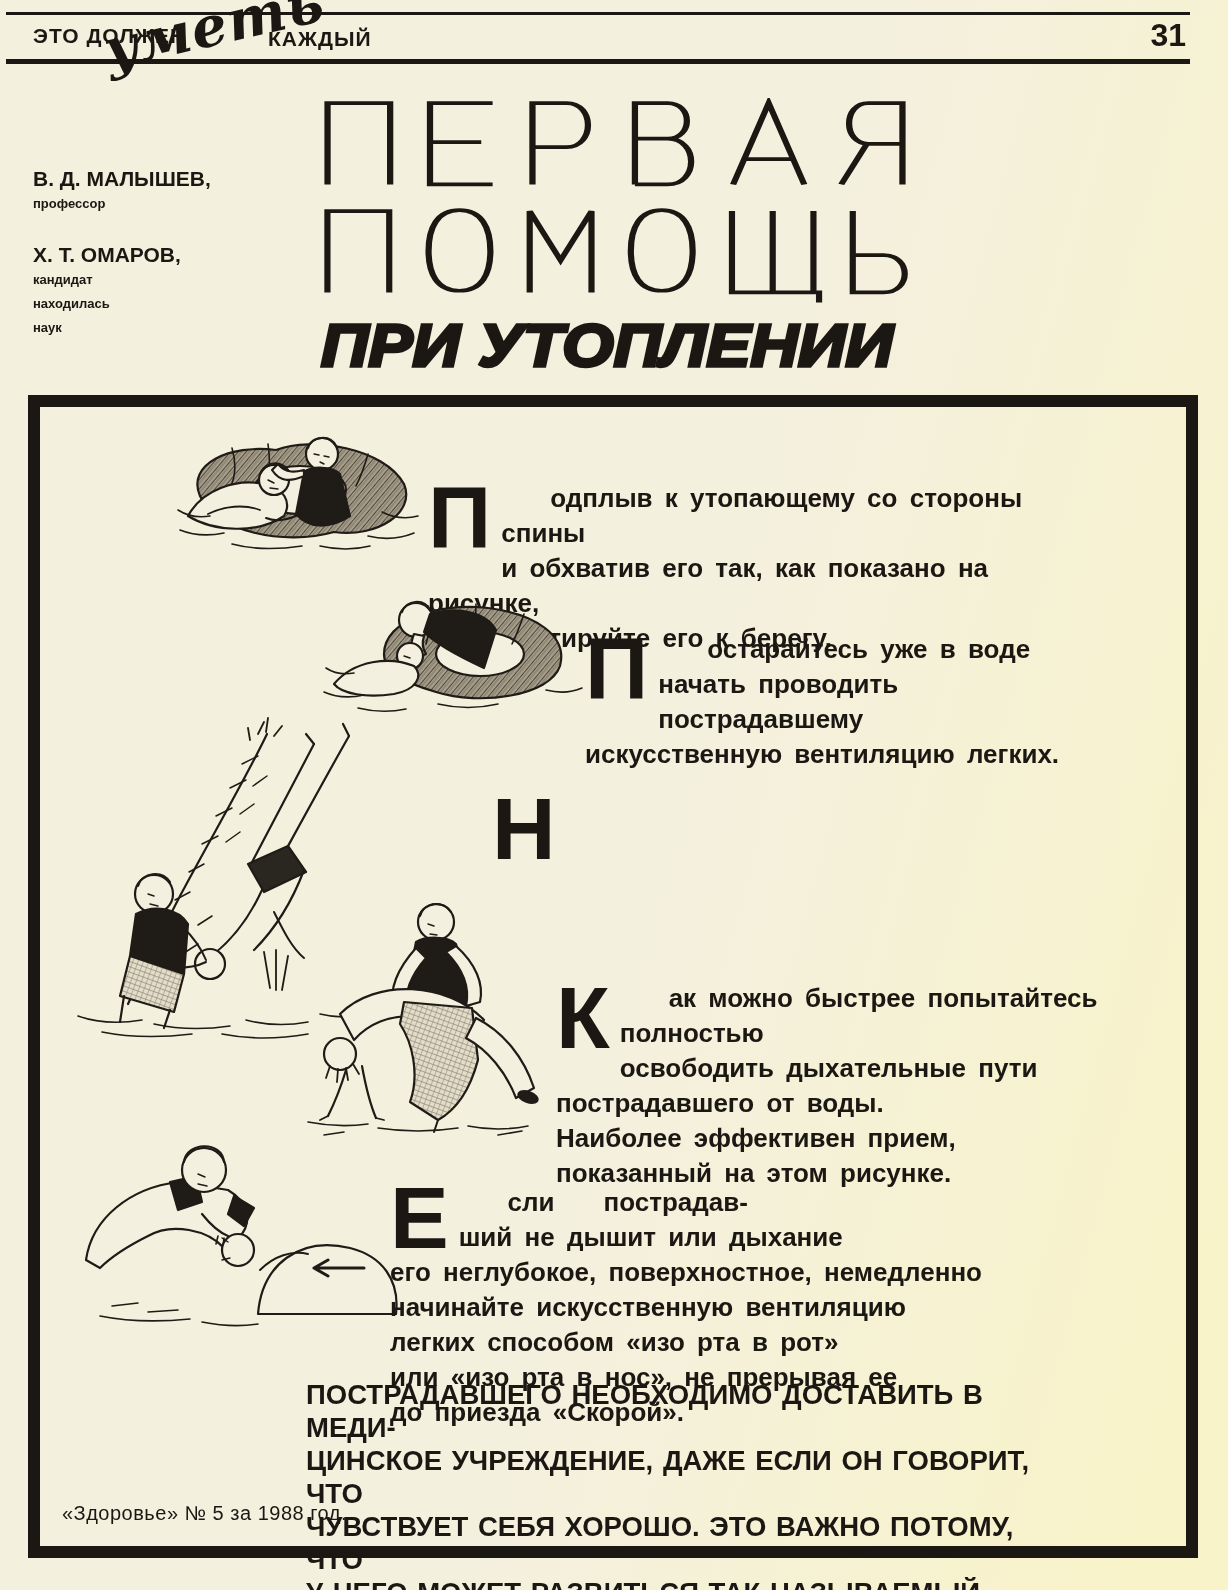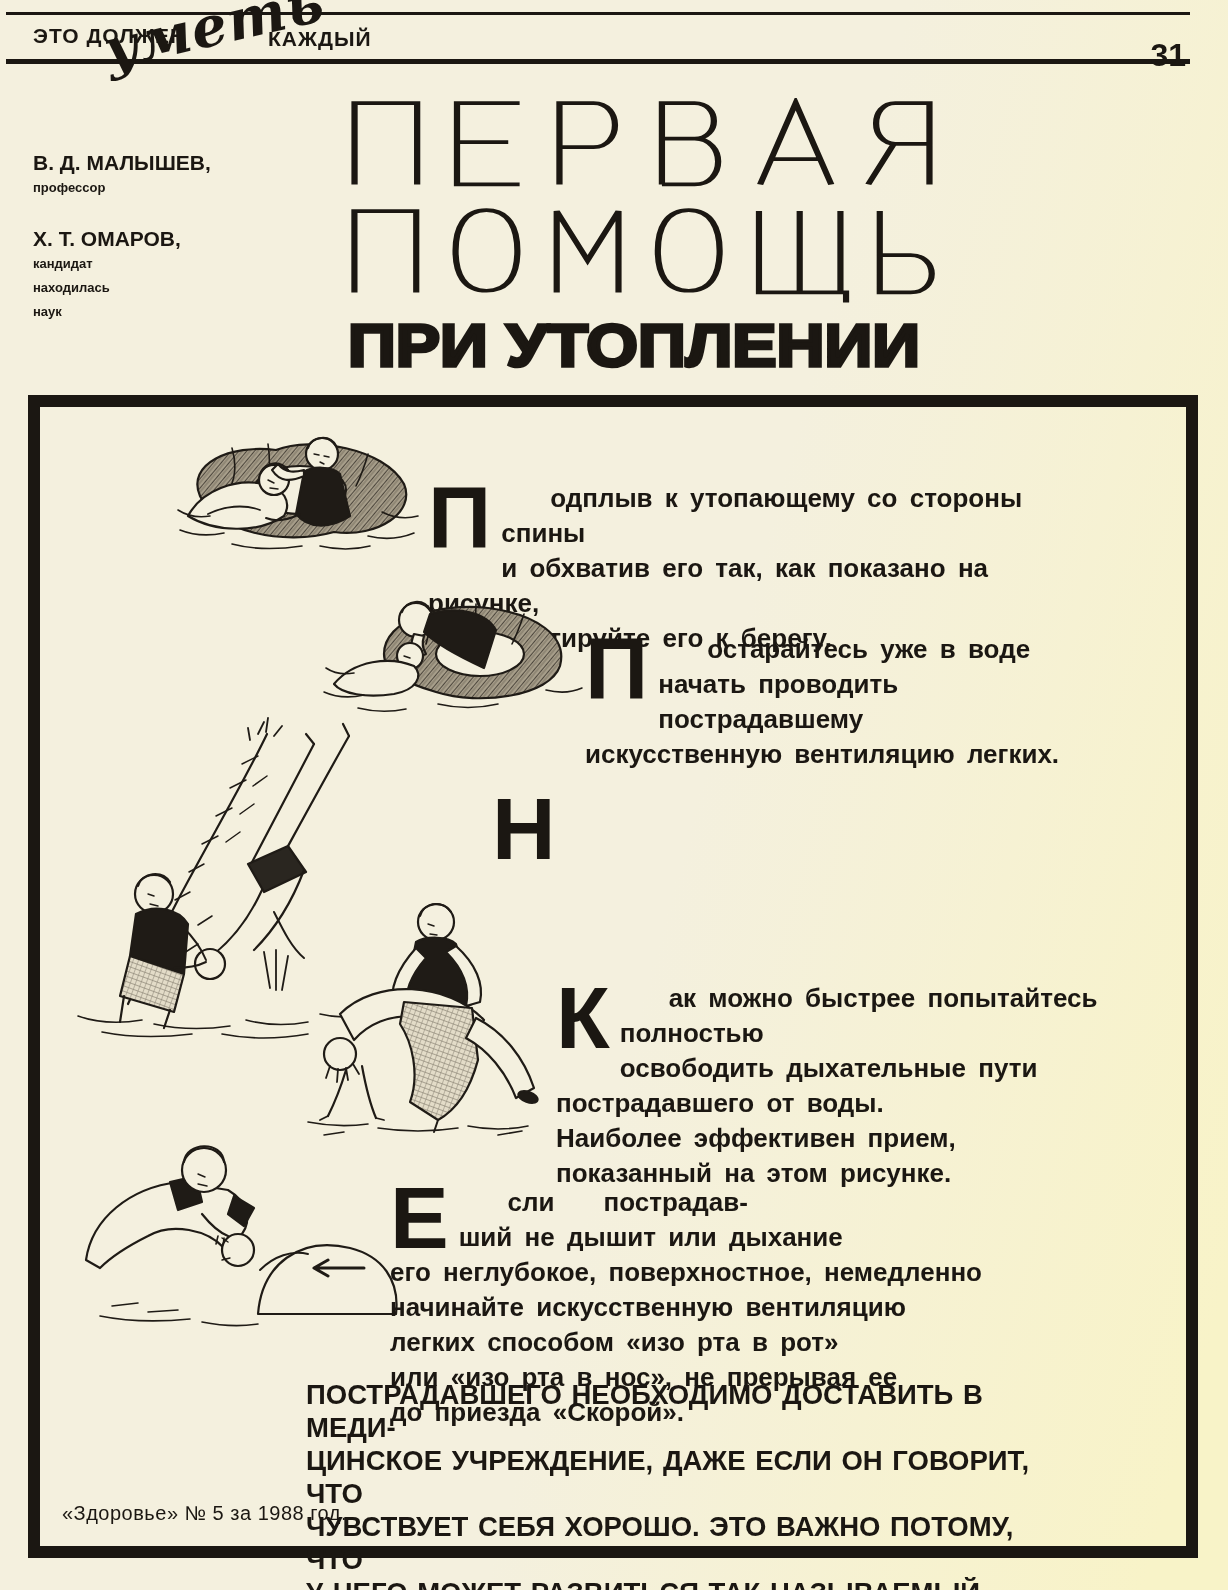--- a/index.html
+++ b/index.html
@@ -4,21 +4,21 @@
 <style>
   html,body{margin:0;padding:0;}
   body{font-family:"Liberation Sans",sans-serif;}
   #page{position:relative;width:1228px;height:1590px;overflow:hidden;
         background:linear-gradient(105deg,#f4f0de 55%,#f8f3c8 95%);color:#1b1712;}
   .abs{position:absolute;}
   .rule{background:#1b1712;}
   .hdr-label{font-weight:bold;font-size:21px;letter-spacing:1px;}
   .hdr-script{font-family:"DejaVu Serif",serif;font-style:italic;font-weight:bold;
         font-size:56px;transform:rotate(-13deg);letter-spacing:1px;}
-  .pagenum{font-weight:bold;font-size:32px;text-align:right;width:90px;margin-top:20px;}
+  .pagenum{font-weight:bold;font-size:32px;text-align:right;width:90px;}
   .author-name{font-weight:bold;font-size:21px;line-height:26px;}
   .author-role{font-weight:bold;font-size:13px;line-height:24px;white-space:pre-line;}
   .title-hair{stroke:#1b1712;stroke-width:4.4;fill:none;stroke-linejoin:miter;stroke-linecap:butt;}
   .title-bold text{font-family:"Liberation Sans",sans-serif;font-weight:bold;
         fill:#1b1712;stroke:#1b1712;stroke-width:3.4;}
   #content-box{position:absolute;left:28px;top:395px;width:1170px;height:1163px;
         border:12px solid #1b1712;box-sizing:border-box;}
   .step-text{position:absolute;font-weight:bold;font-size:26px;line-height:35px;
         word-spacing:5px;white-space:pre-wrap;}
   .cap{float:left;font-size:88px;line-height:70px;padding:2px 10px 0 0;font-weight:bold;}
@@ -37,31 +37,31 @@
 
 <div id="page">
 
   <div class="abs rule" style="left:6px;top:12px;width:1184px;height:3px;"></div>
   <div class="abs rule" style="left:6px;top:59px;width:1184px;height:5px;"></div>
   <div class="abs hdr-label" style="left:33px;top:24px;">ЭТО ДОЛЖЕН</div>
   <div class="abs hdr-script" style="left:102px;top:-8px;">уметь</div>
   <div class="abs hdr-label" style="left:268px;top:27px;">КАЖДЫЙ</div>
   <div class="abs pagenum" style="left:1096px;top:17px;">31</div>
 
-  <div class="abs" style="left:33px;top:150px;width:230px;">
+  <div class="abs" style="left:33px;top:166px;width:230px;">
     <div class="author-name">В. Д. МАЛЫШЕВ,</div>
     <div class="author-role">профессор</div>
     <div style="height:26px;"></div>
     <div class="author-name">Х. Т. ОМАРОВ,</div>
     <div class="author-role">кандидат
 находилась
 наук</div>
   </div>
 
-  <div class="abs" style="left:346px;top:98px;width:620px;height:290px;">
+  <div class="abs" style="left:319px;top:98px;width:620px;height:290px;font-style:italic;">
     <svg id="t1" class="title-hair abs" style="left:0;top:0;" width="592" height="100" preserveAspectRatio="none" aria-label="" viewBox="0 0 416 118">
         <path d="M4,100 L4,4 L48,4 L48,100" transform="translate(2,2)"></path>
         <path d="M48,4 L4,4 L4,100 L48,100 M4,50 L40,50" transform="translate(74,2)"></path>
         <path d="M4,100 L4,4 L28,4 C48,4 48,56 28,56 L4,56" transform="translate(146,2)"></path>
         <path d="M4,100 L4,4 L27,4 C45,4 45,46 27,46 L4,46 M27,46 C49,46 49,100 27,100 L4,100" transform="translate(218,2)"></path>
         <path d="M1,100 L26,4 L51,100 M10,70 L42,70" transform="translate(290,2)"></path>
         <path d="M48,100 L48,4 L24,4 C6,4 6,52 24,52 L48,52 M23,52 L5,100" transform="translate(362,2)"></path>
       </svg>
     <svg id="t2" class="title-hair abs" style="left:0;top:108px;" width="604" height="100" preserveAspectRatio="none" viewBox="0 0 430 118">
         <path d="M4,100 L4,4 L48,4 L48,100" transform="translate(2,2)"></path>

